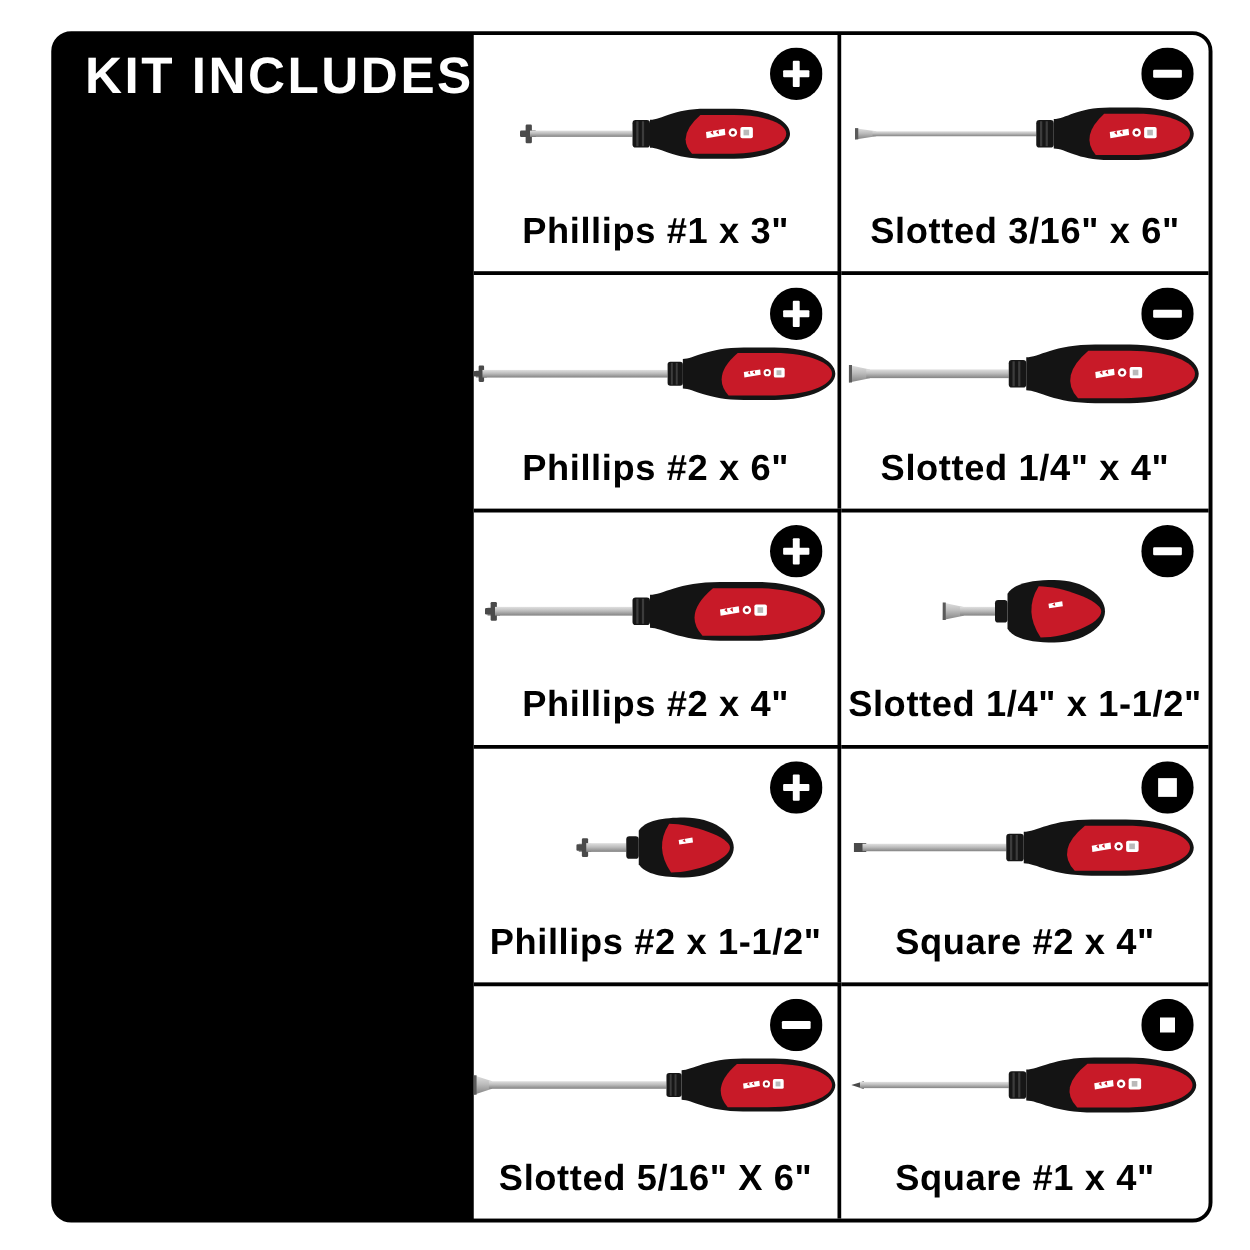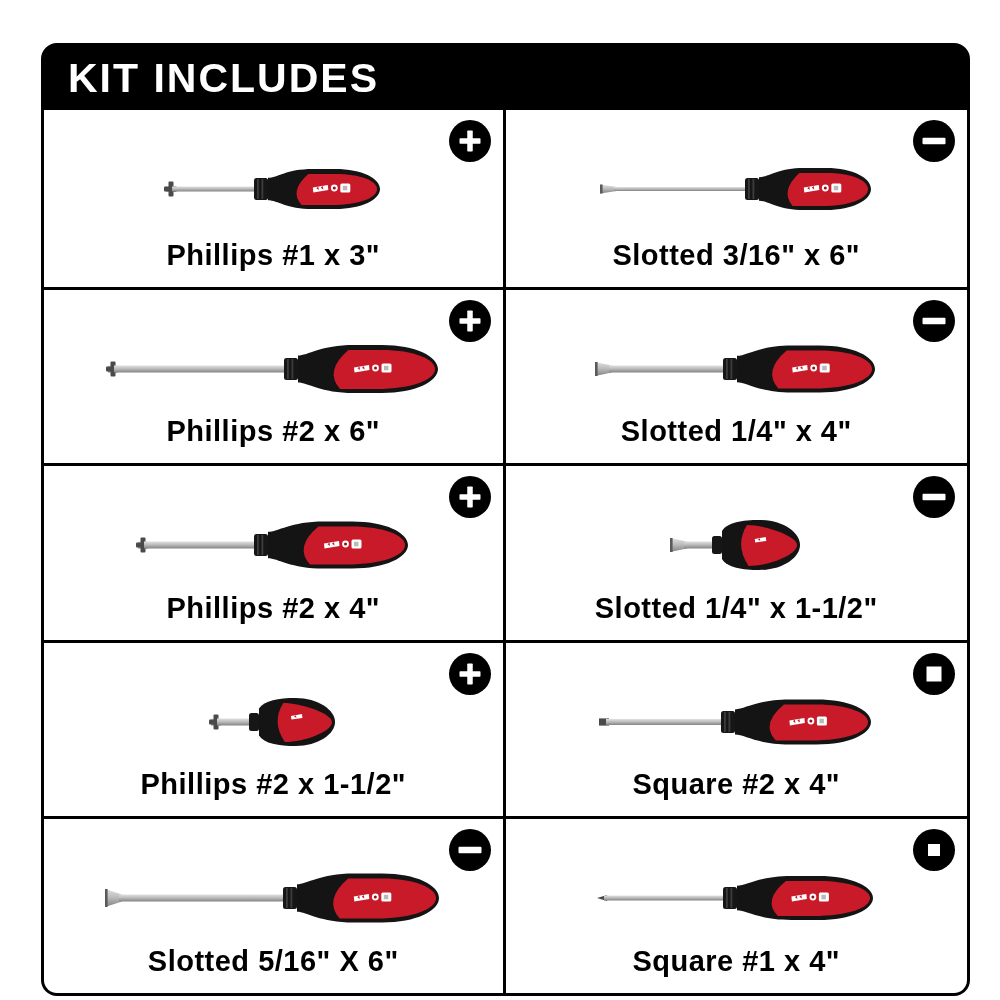--- a/index.html
+++ b/index.html
@@ -1,21 +1,21 @@
 <!DOCTYPE html>
 <html><head>
 <meta charset="utf-8">
 <style>
   html,body{margin:0;padding:0;background:#ffffff;}
   body{width:1000px;height:1000px;font-family:"Liberation Sans",sans-serif;}
   .canvas{position:relative;width:1000px;height:1000px;background:#ffffff;overflow:hidden;}
   .panel{
-    position:absolute;left:41px;top:43px;width:923px;height:947px;
+    position:absolute;left:41px;top:25px;width:923px;height:947px;
     border:3px solid #000;border-radius:16px;overflow:hidden;
-    display:flex;flex-direction:column;background:#000;
+    display:flex;flex-direction:row;background:#000;
   }
   .kit-header{height:64px;background:#000;color:#fff;display:flex;align-items:center;
     padding-left:24px;flex:0 0 auto;}
   .kit-header-title{font-weight:bold;font-size:41px;letter-spacing:2px;line-height:1;}
   .grid{flex:1;display:grid;grid-template-columns:1fr 1fr;grid-auto-rows:1fr;background:#000;}
   .cell{position:relative;background:#fff;overflow:hidden;}
   .cell.col-left{border-right:3px solid #000;}
   .cell.row-n{border-top:3px solid #000;}
   .badge{position:absolute;top:10px;right:12px;width:42px;height:42px;}
   .tool{position:absolute;left:0;right:0;top:46px;display:flex;justify-content:center;}

